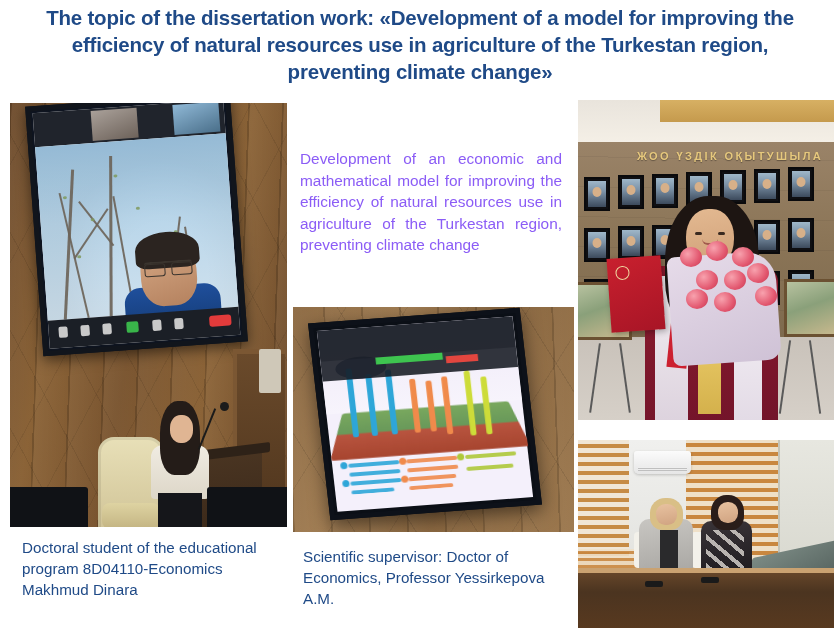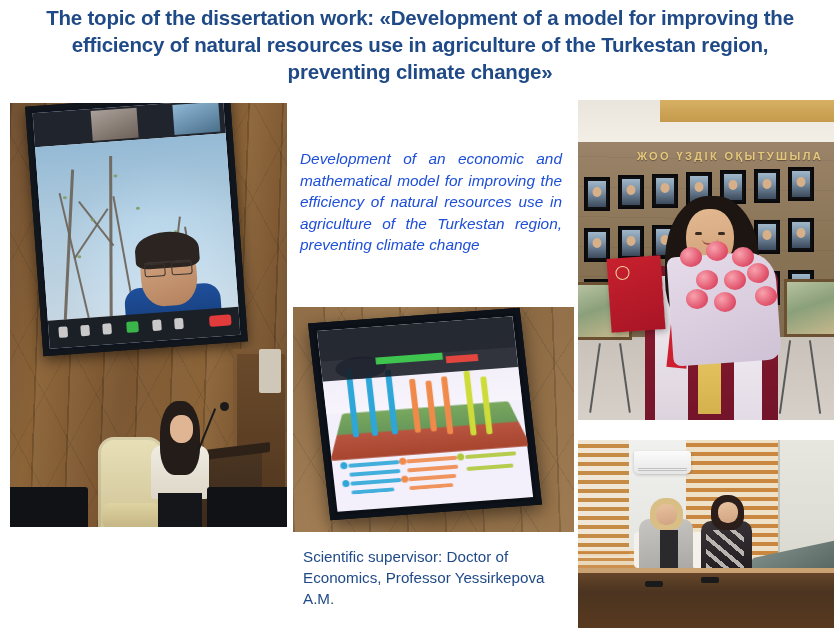--- a/index.html
+++ b/index.html
@@ -450,27 +450,26 @@
     color: #ffffff;
     font-size: 13.5px;
     line-height: 16px;
     white-space: nowrap;
     font-family: "Liberation Sans", sans-serif;
   }
   .purpose-text {
     position: absolute;
     left: 300px; top: 148px;
     width: 262px;
-    color: #1d4ed8;
+    color: #8b5cf6;
     font-size: 15.4px;
     line-height: 21.5px;
     text-align: justify;
     text-justify: inter-word;
     font-family: "Liberation Sans", sans-serif;
-    font-style: italic;
   }
 
   
   .caption {
     position: absolute;
     color: #1F4A87;
     font-size: 15.2px;
     line-height: 21px;
     font-family: "Liberation Sans", sans-serif;
   }
@@ -707,15 +706,16 @@
     <div class="meet-podium"></div>
     <div class="meet-table">
       <div class="meet-table-edge"></div>
     </div>
     <div class="meet-phone" style="left:26%;bottom:22%;"></div>
     <div class="meet-phone" style="left:48%;bottom:24%;"></div>
   </div>
 
   <div class="purpose-text">Development of an economic and mathematical model for improving the efficiency of natural resources use in agriculture of the Turkestan region, preventing climate change</div>
 
+  <div class="caption" id="caption-student">Doctoral student of the educational program 8D04110-Economics Makhmud Dinara</div>
   <div class="caption" id="caption-supervisor">Scientific supervisor: Doctor of Economics, Professor Yessirkepova A.M.</div>
 
 </div>
 
 </body></html>

